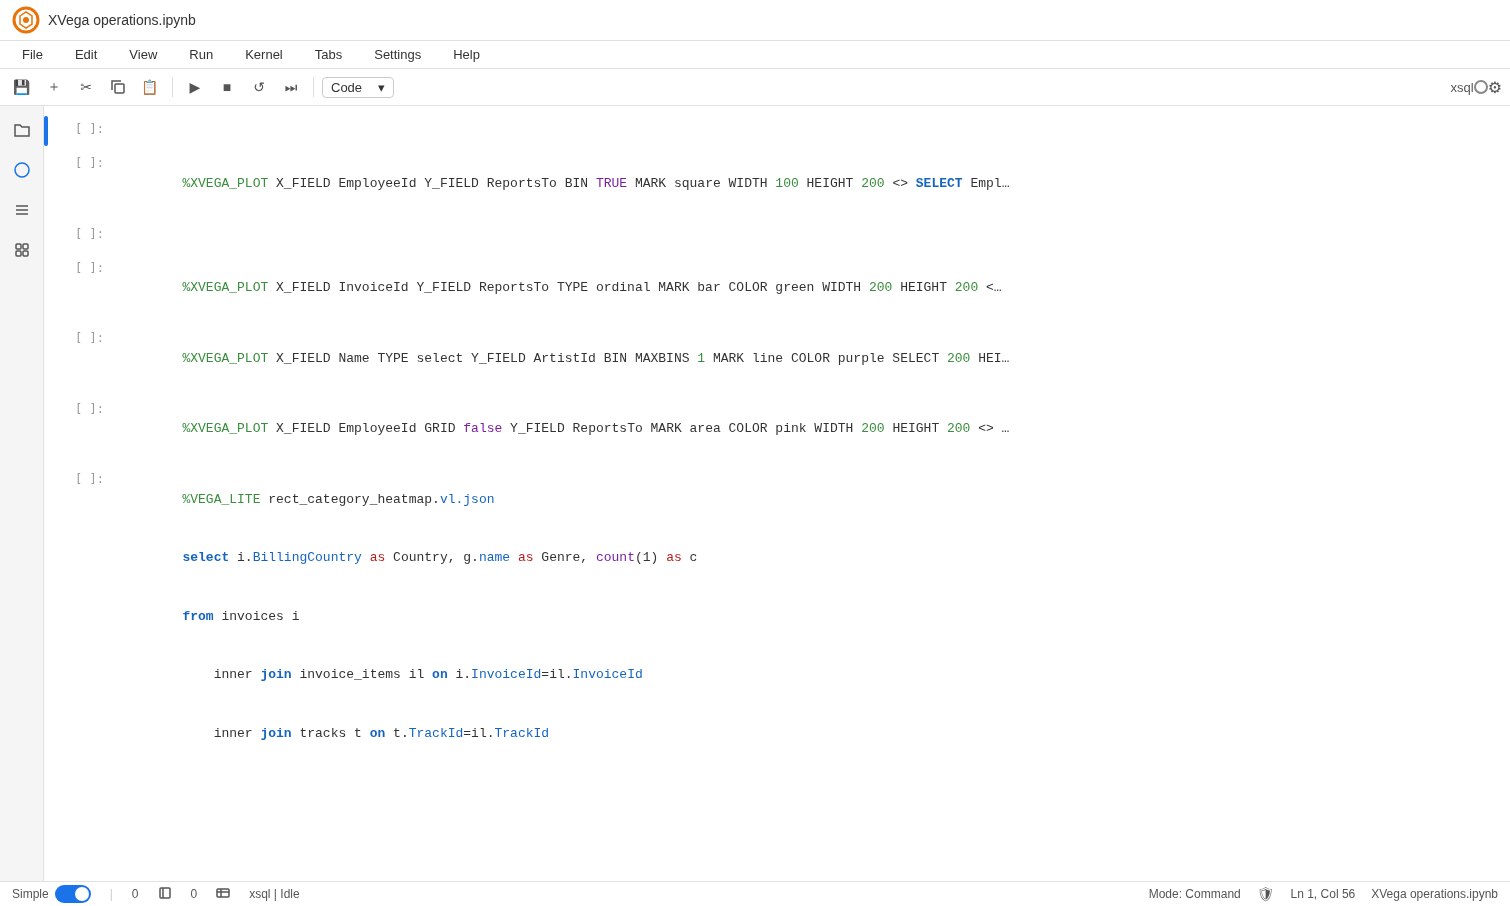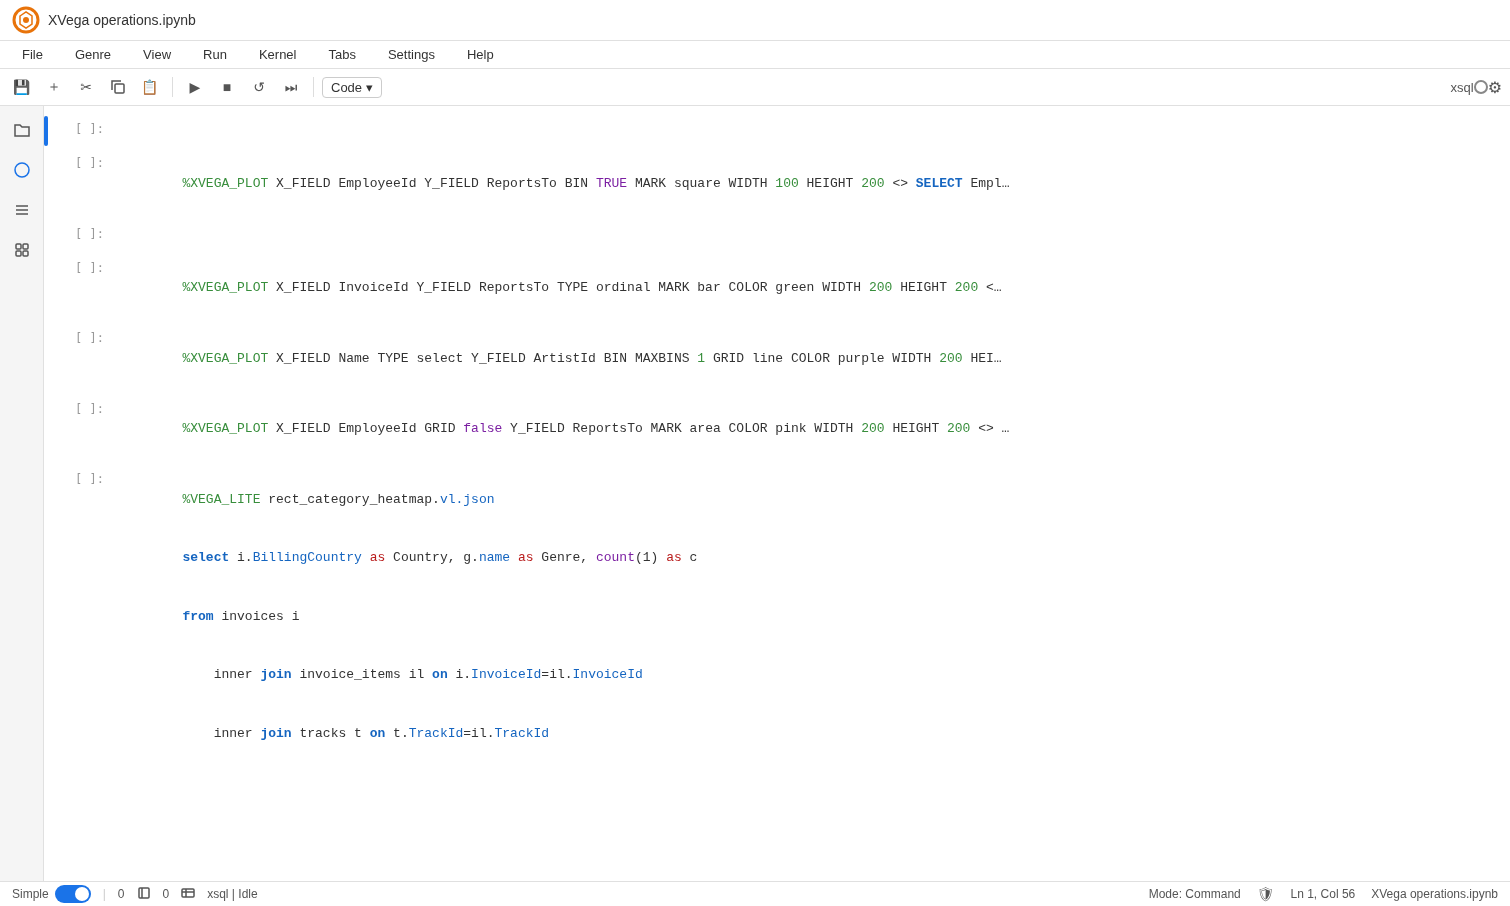--- a/index.html
+++ b/index.html
@@ -68,21 +68,21 @@
       background: transparent;
       cursor: pointer;
       border-radius: 4px;
       font-size: 14px;
       color: #555;
     }
     .toolbar-sep { width: 1px; height: 20px; background: #ddd; margin: 0 4px; }
     .toolbar-dropdown {
       display: flex;
       align-items: center;
-      gap: 4px;
+      gap: 16px;
       border: 1px solid #ccc;
       border-radius: 4px;
       padding: 2px 8px;
       font-size: 13px;
       cursor: pointer;
       background: #fff;
     }
     .toolbar-right {
       margin-left: auto;
       display: flex;
@@ -204,21 +204,21 @@
 
     
     .status-bar {
       display: flex;
       align-items: center;
       padding: 3px 12px;
       background: #fff;
       border-top: 1px solid #e0e0e0;
       font-size: 12px;
       color: #555;
-      gap: 12px;
+      gap: 19px;
     }
     .status-toggle {
       display: flex;
       align-items: center;
       gap: 6px;
     }
     .toggle-switch {
       width: 36px;
       height: 18px;
       background: #1a73e8;
@@ -246,21 +246,21 @@
   <svg class="logo" viewBox="0 0 28 28">
     <circle cx="14" cy="14" r="12" fill="none" stroke="#e8730a" stroke-width="3"></circle>
     <path d="M8 10 L14 6 L20 10 L20 18 L14 22 L8 18 Z" fill="none" stroke="#e8730a" stroke-width="1.5"></path>
     <circle cx="14" cy="14" r="3" fill="#e8730a"></circle>
   </svg>
   <span class="title">XVega operations.ipynb</span>
 </div>
 
 <div class="menu-bar">
   <span class="menu-item">File</span>
-  <span class="menu-item">Genre</span>
+  <span class="menu-item">Edit</span>
   <span class="menu-item">View</span>
   <span class="menu-item">Run</span>
   <span class="menu-item">Kernel</span>
   <span class="menu-item">Tabs</span>
   <span class="menu-item">Settings</span>
   <span class="menu-item">Help</span>
 </div>
 
 <div class="toolbar">
   <button class="toolbar-btn" title="Save">💾</button>
@@ -345,21 +345,21 @@
       <div class="cell-gutter">[ ]:</div>
       <div class="cell-content code">
         <span class="kw-magic">%XVEGA_PLOT</span><span class="kw-normal"> X_FIELD InvoiceId Y_FIELD ReportsTo TYPE ordinal MARK bar COLOR green WIDTH </span><span class="kw-number">200</span><span class="kw-normal"> HEIGHT </span><span class="kw-number">200</span><span class="kw-normal"> &lt;…</span>
       </div>
     </div>
 
     <div class="cell">
       <div class="cell-indicator empty"></div>
       <div class="cell-gutter">[ ]:</div>
       <div class="cell-content code">
-        <span class="kw-magic">%XVEGA_PLOT</span><span class="kw-normal"> X_FIELD Name TYPE select Y_FIELD ArtistId BIN MAXBINS </span><span class="kw-number">1</span><span class="kw-normal"> GRID line COLOR purple WIDTH </span><span class="kw-number">200</span><span class="kw-normal"> HEI…</span>
+        <span class="kw-magic">%XVEGA_PLOT</span><span class="kw-normal"> X_FIELD Name TYPE select Y_FIELD ArtistId BIN MAXBINS </span><span class="kw-number">1</span><span class="kw-normal"> MARK line COLOR purple SELECT </span><span class="kw-number">200</span><span class="kw-normal"> HEI…</span>
       </div>
     </div>
 
     <div class="cell">
       <div class="cell-indicator empty"></div>
       <div class="cell-gutter">[ ]:</div>
       <div class="cell-content code">
         <span class="kw-magic">%XVEGA_PLOT</span><span class="kw-normal"> X_FIELD EmployeeId GRID </span><span class="kw-purple">false</span><span class="kw-normal"> Y_FIELD ReportsTo MARK area COLOR pink WIDTH </span><span class="kw-number">200</span><span class="kw-normal"> HEIGHT </span><span class="kw-number">200</span><span class="kw-normal"> &lt;&gt; …</span>
       </div>
     </div>

